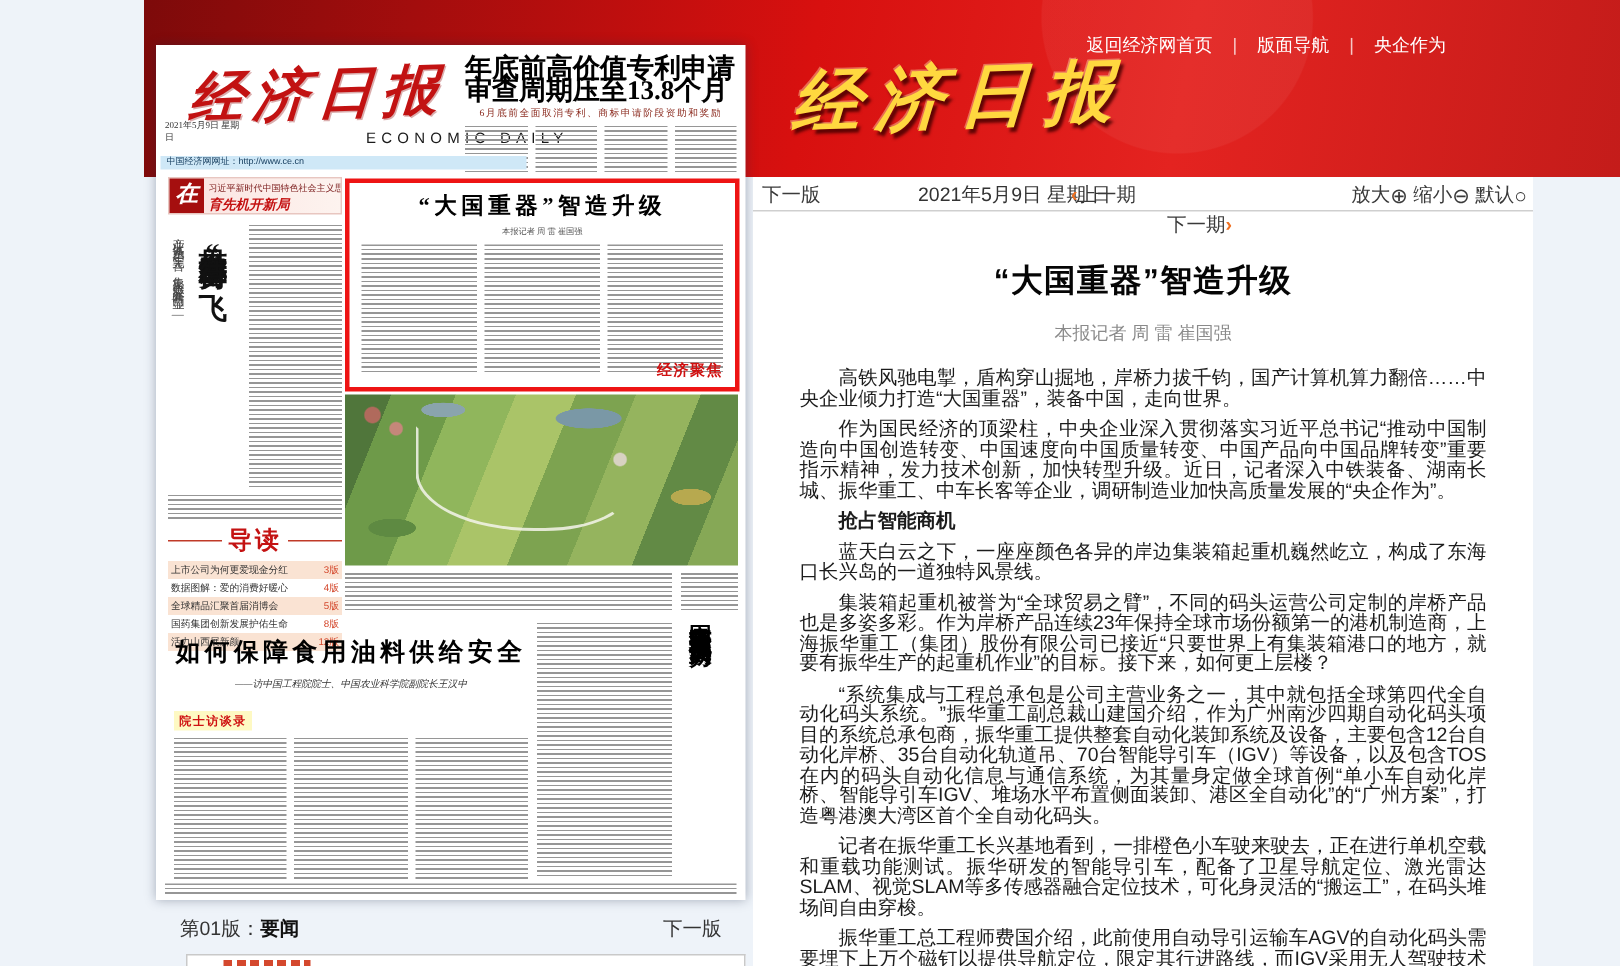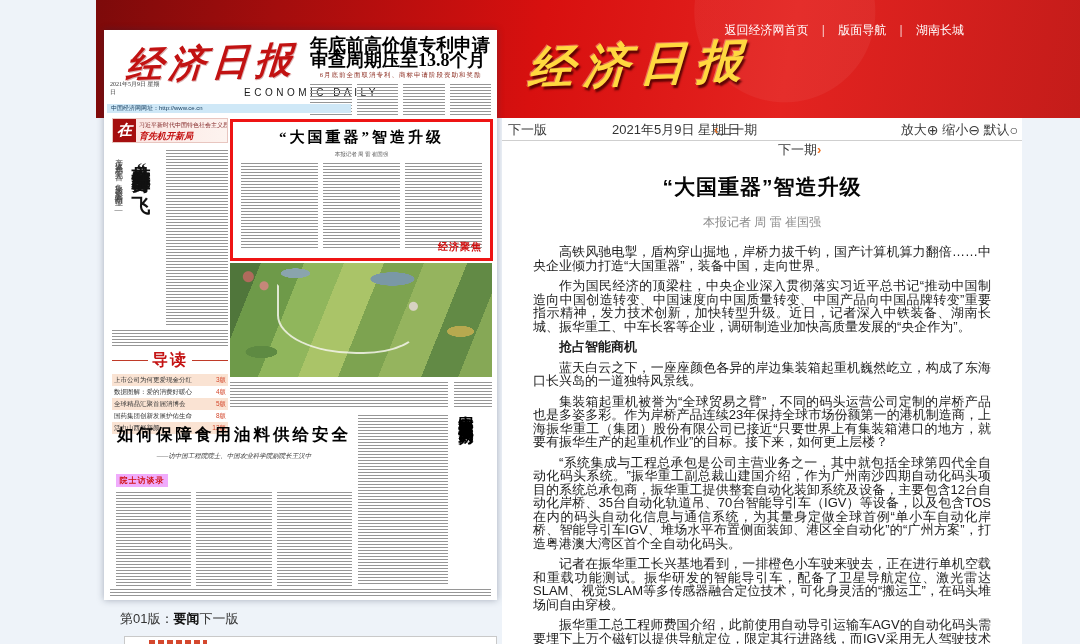--- a/index.html
+++ b/index.html
@@ -87,28 +87,28 @@
   .cap-side { position:absolute; left:350px; top:352px; width:38px; height:26px; }
 
   .vac-col { position:absolute; left:254px; top:385px; width:90px; height:170px; }
   .vac-title { position:absolute; left:352px; top:374px; height:196px; font-size:15px; font-weight:bold;
     color:#000; letter-spacing:1px; }
 
   .oil-title { position:absolute; left:10px; top:394px; width:240px; text-align:center; font-weight:bold;
     font-size:16.5px; letter-spacing:3px; color:#000; white-space:nowrap; }
   .oil-sub { position:absolute; left:10px; top:422px; width:240px; text-align:center; font-size:6.5px;
     font-style:italic; color:#333; white-space:nowrap; }
-  .oil-label { position:absolute; left:12px; top:444px; width:52px; height:13px; background:#f0abfc;
+  .oil-label { position:absolute; left:12px; top:444px; width:52px; height:13px; background:#fef9c3;
     color:#cf1212; font-weight:bold; font-size:8px; text-align:center; line-height:13px; letter-spacing:1px; }
   .oil-cols { position:absolute; left:12px; top:462px; width:236px; height:94px; }
   .paper-bottom { position:absolute; left:6px; top:559px; width:381px; height:7px; }
 
   
   .paper-footer { position:absolute; left:104px; top:610px; width:393px; display:flex;
-    padding:0 16px 0 16px; font-size:13px; color:#333; }
+    justify-content:space-between; padding:0 16px 0 16px; font-size:13px; color:#333; }
   .paper-footer b { font-weight:bold; color:#111; }
   .stub-box { position:absolute; left:124px; top:636px; width:373px; height:8px; background:#fff;
     border:1px solid #c9c9c9; border-bottom:none; }
   .stub-red { position:absolute; left:24px; top:3px; width:58px; height:5px;
     background:repeating-linear-gradient(to right,#d4482e 0 6px,transparent 6px 9px); }
 
   
   .panel { position:absolute; left:502px; top:118px; width:520px; height:526px; background:#fff; }
   .toolbar { position:relative; height:23px; border-bottom:1px solid #cfcfcf; font-size:13px; color:#3a3a3a; }
   .toolbar .item { position:absolute; top:3px; white-space:nowrap; cursor:pointer; }
@@ -131,21 +131,21 @@
 </head>
 <body>
 
 <div class="banner">
   <div class="banner-logo">经济日报</div>
   <div class="banner-nav">
     <span>返回经济网首页</span>
     <span class="sep">|</span>
     <span>版面导航</span>
     <span class="sep">|</span>
-    <span>湖南长城</span>
+    <span>央企作为</span>
   </div>
 </div>
 
 <div class="paper">
 
   <div class="np-logo">经济日报</div>
   <div class="np-date">2021年5月9日 星期日</div>
   <div class="np-en">ECONOMIC DAILY</div>
   <div class="np-mast-r">
     <div class="np-headline">年底前高价值专利申请审查周期压至13.8个月</div>

